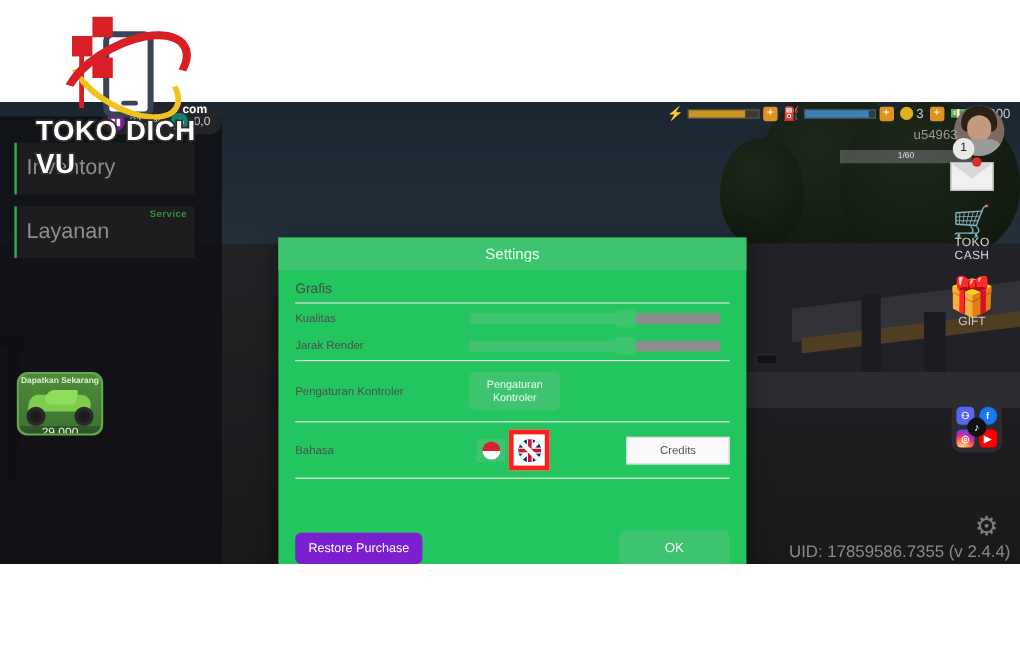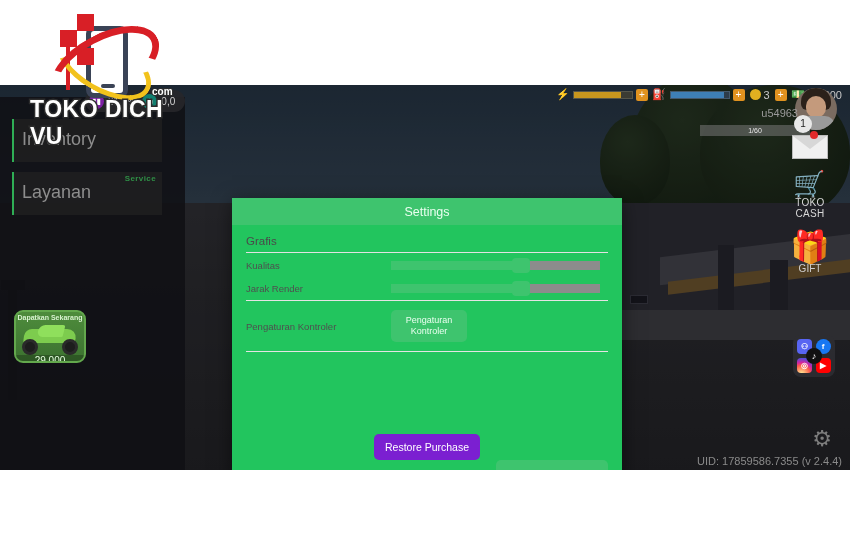--- a/index.html
+++ b/index.html
@@ -159,21 +159,21 @@
             display:grid; grid-template-columns:1fr 1fr; gap:3px; }
   .s-ic { width:15px; height:15px; border-radius:4px; font-size:8px; color:#fff;
           display:flex; align-items:center; justify-content:center; font-weight:bold;}
   .s-dc { background:#5865f2; } .s-fb { background:#1877f2; border-radius:50%; }
   .s-ig { background: radial-gradient(circle at 30% 107%, #fdf497 0%, #fd5949 45%, #d6249f 60%, #285AEB 90%); }
   .s-yt { background:#ff0000; }
   .s-tt { position:absolute; left:13px; top:13px; width:16px; height:16px; border-radius:50%;
           background:#111; color:#fff; font-size:9px; display:flex; align-items:center; justify-content:center;}
 
   .gear-btn { position:absolute; right: 18px; bottom: 18px; font-size:22px; color:#7d7d7d; }
-  .uid { position:absolute; right: 8px; bottom: 3px; font-size:11px; color:#8a8a8a; }
+  .uid { position:absolute; right: 8px; bottom: 3px; font-size:14px; color:#8a8a8a; }
 
   
   .dialog {
     position:absolute; left: 232px; top: 113px; width: 390px; height: 282px;
     background:#22c55e; box-shadow: 0 4px 18px rgba(0,0,0,.5);
   }
   .dlg-head {
     height: 27px; background:#3ec46e; color:#eafff0; font-size:12.5px;
     display:flex; align-items:center; justify-content:center;
   }
@@ -209,25 +209,25 @@
   .flag-uk:after  { transform: translateX(-50%) rotate(-45deg); }
   .uk-cross-v { position:absolute; left:50%; top:0; width:5px; height:100%; margin-left:-2.5px; background:#fff;}
   .uk-cross-h { position:absolute; top:50%; left:0; height:5px; width:100%; margin-top:-2.5px; background:#fff;}
   .uk-red-v   { position:absolute; left:50%; top:0; width:3px; height:100%; margin-left:-1.5px; background:#cf142b;}
   .uk-red-h   { position:absolute; top:50%; left:0; height:3px; width:100%; margin-top:-1.5px; background:#cf142b;}
   .btn-credits {
     margin-left:auto; background:#fafafa; border:1px solid #dcdcdc; color:#565656;
     font-size:9.5px; padding: 5px 0; width: 86px; text-align:center;
   }
   .dlg-foot { position:absolute; left:0; right:0; bottom:0; height: 46px; padding: 0 14px;
-              display:flex; align-items:center;flex-direction:column; }
+              display:flex; align-items:center; }
   .btn-restore { background:#7b1fd1; color:#fff; font-size:10.5px; border:none;
                  border-radius:5px; padding: 7px 11px; }
   .btn-ok { margin-left:auto; background:#3ec46e; color:#f0fff5; font-size:11px;
-            border:none; border-radius:5px; width: 112px; padding: 9px 0; text-align:center;}
+            border:none; border-radius:5px; width: 92px; padding: 9px 0; text-align:center;}
 
   
   .logo { position:absolute; left: 30px; top: 8px; width: 150px; height: 120px; }
   .phone { position:absolute; left: 56px; top: 18px; width: 42px; height: 72px;
            border:5px solid #3a4356; border-radius: 8px; background:#fff; }
   .phone:after { content:""; position:absolute; left:10px; bottom:5px; width:14px; height:4px;
                  background:#3a4356; border-radius:2px; }
   .sq { position:absolute; background:#d81f26; }
   .sq.s1 { left: 30px; top: 22px; width: 17px; height: 17px; }
   .sq.s2 { left: 47px; top:  6px; width: 17px; height: 17px; }
@@ -396,20 +396,37 @@
             <div class="fill" style="width:62%"></div>
             <div class="knob" style="left:calc(62% - 9px)"></div>
           </div>
         </div>
 
         <div class="row div" style="padding:9px 0;">
           <span class="row-lbl">Pengaturan Kontroler</span>
           <button class="btn-ctrl">Pengaturan Kontroler</button>
         </div>
 
+        <div class="row div" style="padding:6px 0;">
+          <span class="row-lbl">Bahasa</span>
+          <div class="flags">
+            <div class="flag-id">
+                <div class="circ"></div>
+              </div>
+            <div class="flag-uk-wrap">
+              <div class="flag-uk">
+                <span class="uk-cross-v"></span>
+                  <span class="uk-cross-h"></span>
+                <span class="uk-red-v"></span>
+                  <span class="uk-red-h"></span>
+              </div>
+            </div>
+          </div>
+          <button class="btn-credits">Credits</button>
+        </div>
       </div>
 
       <div class="dlg-foot">
         <button class="btn-restore">Restore Purchase</button>
         <button class="btn-ok">OK</button>
       </div>
     </div>
 
   </div>
 

